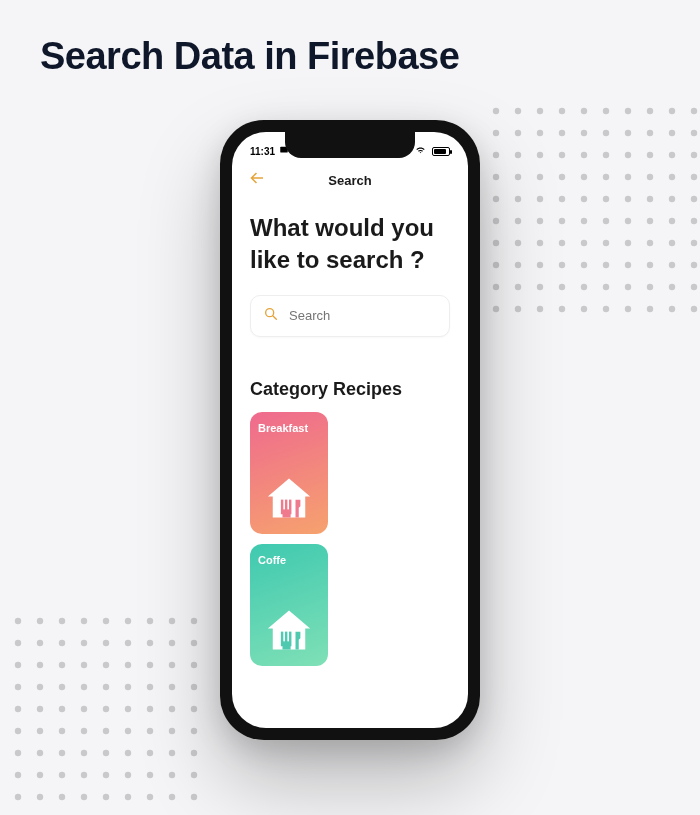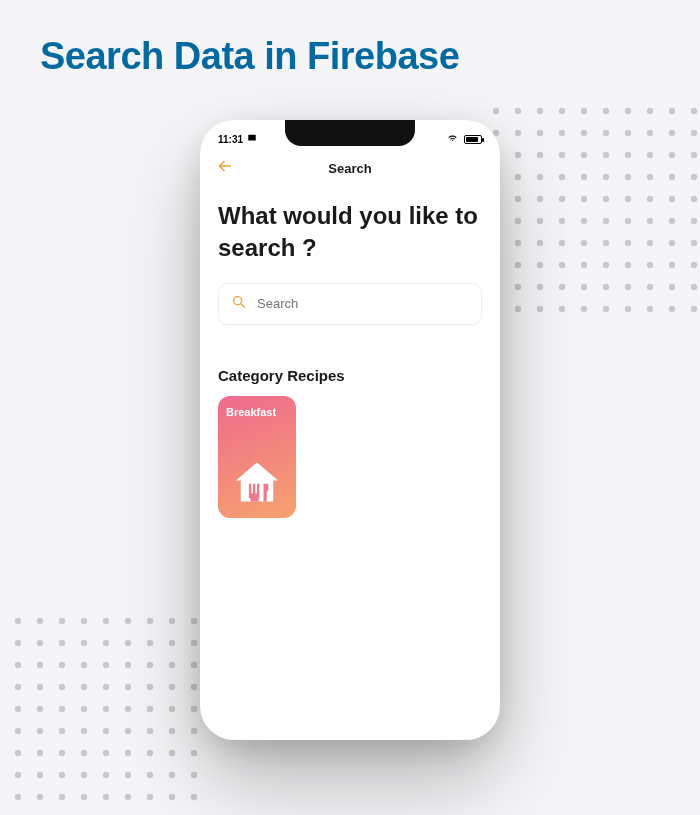--- a/index.html
+++ b/index.html
@@ -8,38 +8,39 @@
     background: #f5f5f7;
     font-family: -apple-system, BlinkMacSystemFont, "Segoe UI", Arial, sans-serif;
     position: relative;
     overflow: hidden;
   }
   .page-title {
     position: absolute;
     top: 35px; left: 40px;
     font-size: 38px;
     font-weight: 800;
-    color: #0369a1;
+    color: #0f172a;
     letter-spacing: -0.5px;
   }
   .dots {
     position: absolute;
     width: 220px; height: 220px;
   }
   .dots.top-right { top: 105px; right: -10px; }
   .dots.bottom-left { bottom: -20px; left: -10px; }
   .dots svg circle { fill: #c9c9cc; }
 
   .phone {
     position: absolute;
     left: 50%; top: 120px;
     transform: translateX(-50%);
-    width: 300px; height: 620px;
+    width: 260px; height: 620px;
     background: #111;
     border-radius: 44px;
+    padding: 12px;
     box-shadow: 0 40px 80px rgba(0,0,0,.25), 0 10px 30px rgba(0,0,0,.15);
   }
   .screen {
     width: 100%; height: 100%;
     background: #fff;
     border-radius: 34px;
     overflow: hidden;
     position: relative;
   }
   .notch {
@@ -99,21 +100,21 @@
   .search-box input {
     border: none; outline: none;
     margin-left: 10px;
     font-size: 13px;
     color: #888;
     flex: 1;
     background: transparent;
   }
   .cat-title {
     margin-top: 42px;
-    font-size: 15px; font-weight: 700;
+    font-size: 18px; font-weight: 700;
     color: #1a1a1a;
   }
   .cards {
     margin-top: 12px;
     display: flex; gap: 10px; flex-direction: column;
   }
   .card {
     width: 78px; height: 122px;
     border-radius: 12px;
     padding: 10px 8px;
@@ -400,16 +401,29 @@
             <svg width="52" height="52" viewBox="0 0 64 64">
                 <path d="M32 8 L58 30 L52 30 L52 56 L12 56 L12 30 L6 30 Z" fill="#fff"></path>
                 <rect x="22" y="34" width="3" height="18" fill="#ef7a8e"></rect>
                 <rect x="27" y="34" width="3" height="18" fill="#ef7a8e"></rect>
                 <rect x="32" y="34" width="3" height="18" fill="#ef7a8e"></rect>
                 <rect x="24" y="46" width="10" height="10" fill="#ef7a8e"></rect>
                 <path d="M40 34 L40 56 L44 56 L44 44 L46 42 L46 34 Z" fill="#ef7a8e"></path>
               </svg>
           </span>
         </div>
+        <div class="card c1">
+          <span>Coffe</span>
+          <span class="cicon">
+            <svg width="52" height="52" viewBox="0 0 64 64">
+                <path d="M32 8 L58 30 L52 30 L52 56 L12 56 L12 30 L6 30 Z" fill="#fff"></path>
+                <rect x="22" y="34" width="3" height="18" fill="#4fc9b0"></rect>
+                <rect x="27" y="34" width="3" height="18" fill="#4fc9b0"></rect>
+                <rect x="32" y="34" width="3" height="18" fill="#4fc9b0"></rect>
+                <rect x="24" y="46" width="10" height="10" fill="#4fc9b0"></rect>
+                <path d="M40 34 L40 56 L44 56 L44 44 L46 42 L46 34 Z" fill="#4fc9b0"></path>
+              </svg>
+          </span>
+        </div>
       </div>
     </div>
   </div>
 </div>
 
 </body></html>

